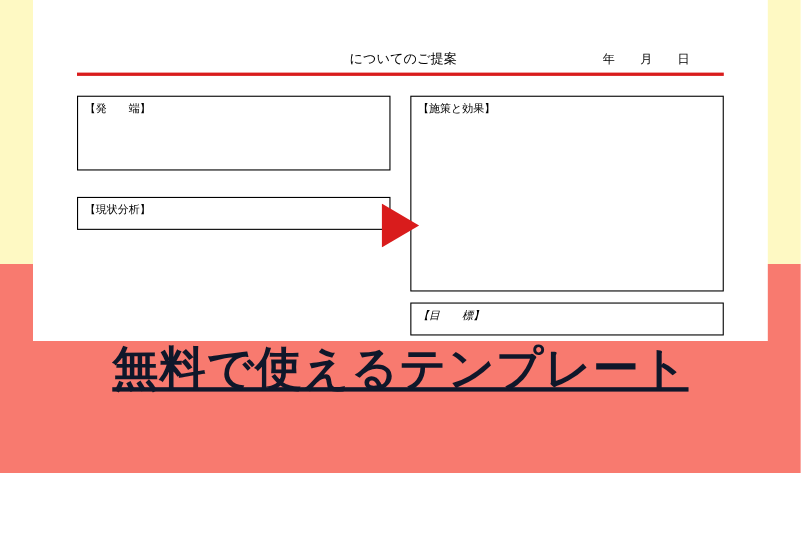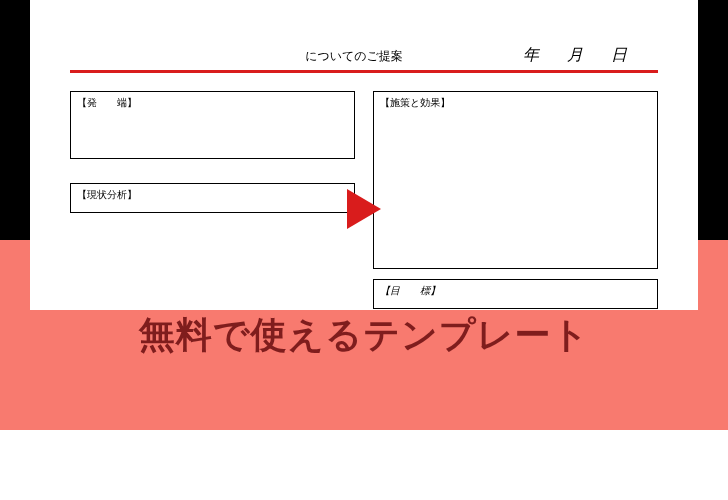--- a/index.html
+++ b/index.html
@@ -6,21 +6,21 @@
     body {
       width: 728px;
       height: 500px;
       font-family: "Hiragino Sans", "Meiryo", sans-serif;
       background: #fff;
       overflow: hidden;
     }
     .doc-area {
       width: 728px;
       height: 240px;
-      background: #000000;
+      background: #fef9c3;
       display: flex;
       justify-content: center;
       padding: 0 30px 0 30px;
     }
     .page {
       background: #fff;
       width: 668px;
       height: 310px;
       padding: 45px 40px 0 40px;
       position: relative;
@@ -32,24 +32,23 @@
       padding: 0 15px 2px 15px;
       margin-bottom: 2px;
     }
     .title-area {
       flex: 1;
       text-align: center;
       font-size: 12px;
       padding-left: 100px;
     }
     .date-area {
-      font-size: 16px;
+      font-size: 11px;
       letter-spacing: 6px;
       padding-right: 10px;
-      font-style: italic;
     }
     .red-rule {
       border: none;
       border-top: 3px solid #d91c1c;
       margin-bottom: 18px;
     }
     .content-grid {
       display: flex;
       gap: 18px;
       position: relative;
@@ -84,24 +83,25 @@
     }
     .banner {
       width: 728px;
       height: 190px;
       background: #f87a6f;
       display: flex;
       align-items: center;
       justify-content: center;
     }
     .banner-text {
-      color: #7f1d1d;
-      font-size: 36px;
+      color: #0f172a;
+      font-size: 42px;
       font-weight: 700;
       letter-spacing: 1px;
+      text-decoration: underline;
     }
   </style>
 </head>
 <body>
 
 <div class="doc-area">
   <div class="page">
     <div class="header-row">
       <div class="title-area">についてのご提案</div>
       <div class="date-area">年　月　日</div>

